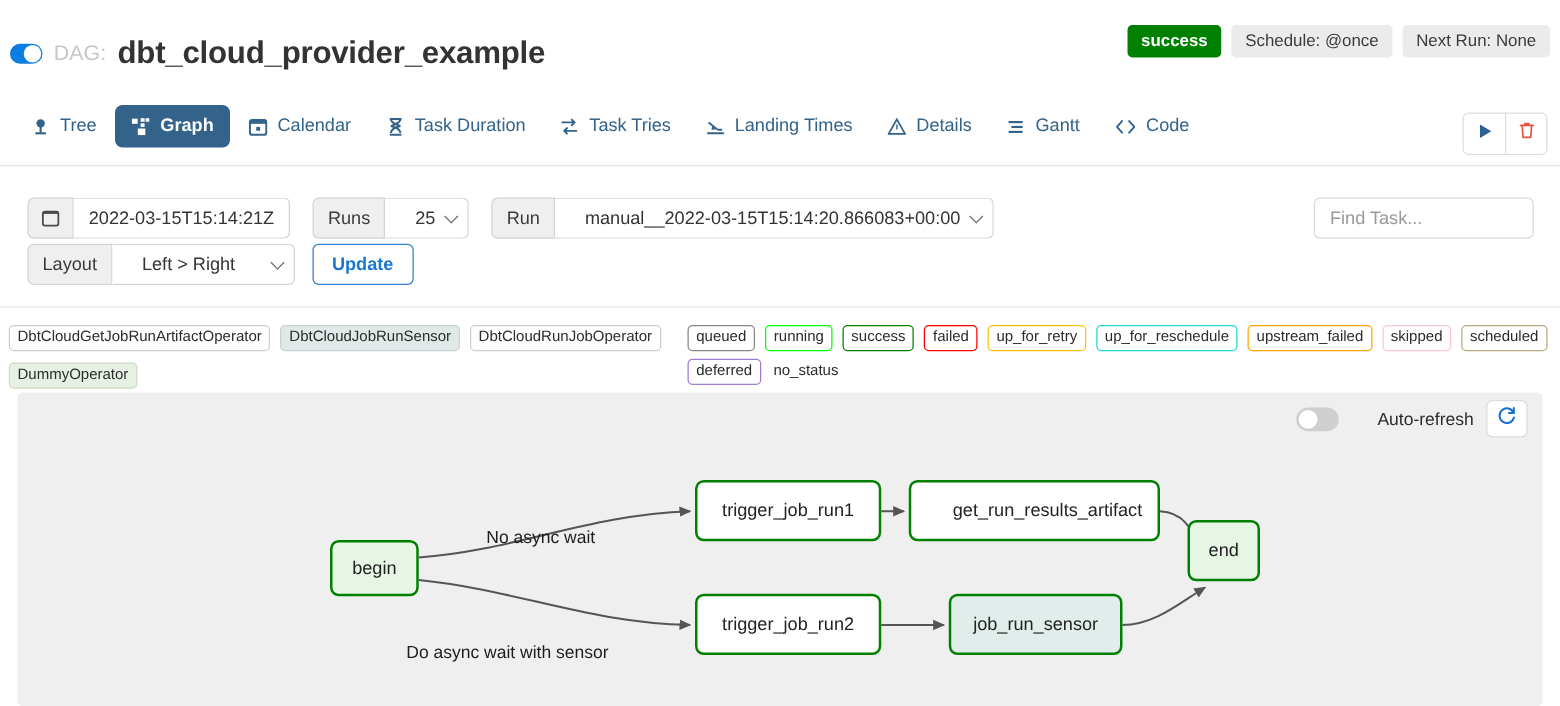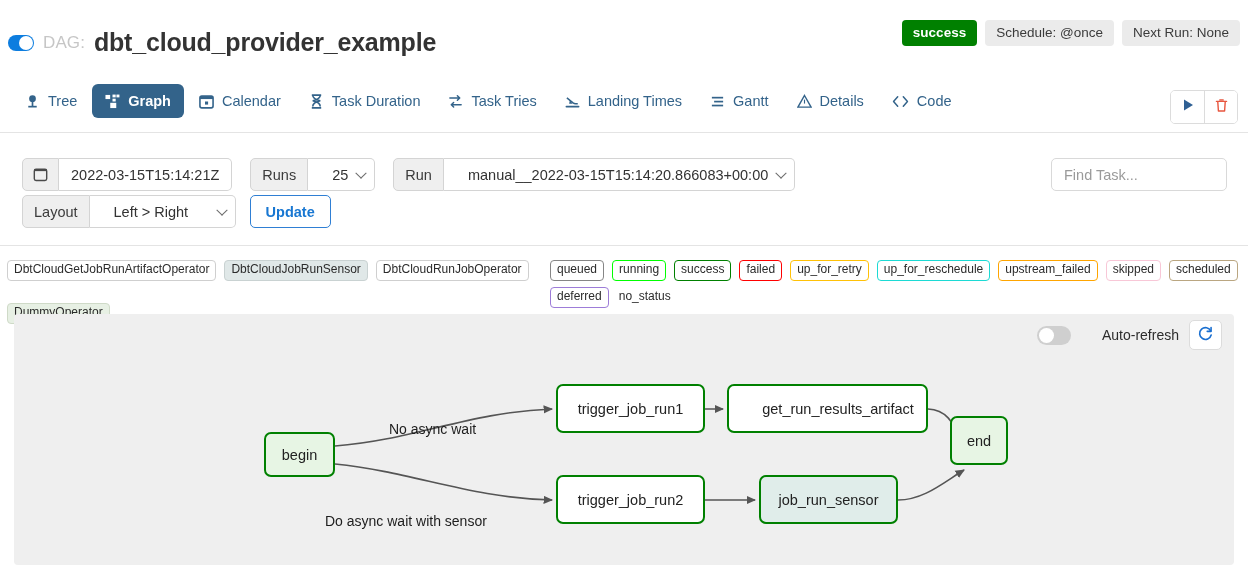--- a/index.html
+++ b/index.html
@@ -104,21 +104,21 @@
     font-size: 14.5px; color: #9a9a9a;
   }
   .cal-icon-box {
     background: #efefef; border: 1px solid #d4d4d4; height: 33px; width: 37px;
     display: flex; align-items: center; justify-content: center; border-radius: 5px 0 0 5px;
   }
 
   
   .legend { position: absolute; left: 0; top: 256px; width: 1248px; height: 52px; }
   .legend-left { position: absolute; left: 7px; top: 4px; width: 540px;
-                 display: flex; flex-wrap: wrap; gap: 22px 8px; }
+                 display: flex; flex-wrap: wrap; gap: 9px 8px; }
   .legend-right { position: absolute; left: 550px; top: 4px; width: 692px;
                   display: flex; flex-wrap: wrap; gap: 6px 8px; align-items: center; }
   .chip {
     font-size: 12px; padding: 2px 6px 3px; border-radius: 4px;
     border: 1.6px solid #cfcfcf; background: #ffffff; color: #2b2b2b;
     white-space: nowrap; line-height: 1.15;
   }
   .chip-plain { border: none; background: none; padding-left: 2px; }
 
   
@@ -233,36 +233,36 @@
             <path d="M2 4.2 8.6 9.5c.8.6 1.6.9 2.6.9h2.4" fill="none" stroke="currentColor" stroke-width="1.6"></path>
             <path d="M5.2 6.4 8 10.4H4.4z" fill="currentColor"></path>
           </svg>
       </span>
       <span>Landing Times</span>
     </div>
 
     <div class="tab">
       <span>
         <svg width="15" height="15" viewBox="0 0 16 16">
+            <path d="M8 1.6 15 14H1z" fill="none" stroke="currentColor" stroke-width="1.5"></path>
+            <rect x="7.4" y="6" width="1.2" height="4.2" fill="currentColor"></rect>
+          </svg>
+      </span>
+      <span>Details</span>
+    </div>
+
+    <div class="tab">
+      <span>
+        <svg width="15" height="15" viewBox="0 0 16 16">
             <rect x="2" y="3" width="12" height="1.8" fill="currentColor"></rect>
             <rect x="4.4" y="7.2" width="9.6" height="1.8" fill="currentColor"></rect>
             <rect x="2" y="11.4" width="12" height="1.8" fill="currentColor"></rect>
           </svg>
       </span>
       <span>Gantt</span>
-    </div>
-
-    <div class="tab">
-      <span>
-        <svg width="15" height="15" viewBox="0 0 16 16">
-            <path d="M8 1.6 15 14H1z" fill="none" stroke="currentColor" stroke-width="1.5"></path>
-            <rect x="7.4" y="6" width="1.2" height="4.2" fill="currentColor"></rect>
-          </svg>
-      </span>
-      <span>Details</span>
     </div>
 
     <div class="tab">
       <span>
         <svg width="17" height="15" viewBox="0 0 18 16">
             <path d="M6 3 1.6 8 6 13M12 3l4.4 5L12 13" fill="none" stroke="currentColor" stroke-width="1.6" stroke-linecap="round" stroke-linejoin="round"></path>
           </svg>
       </span>
       <span>Code</span>
     </div>

